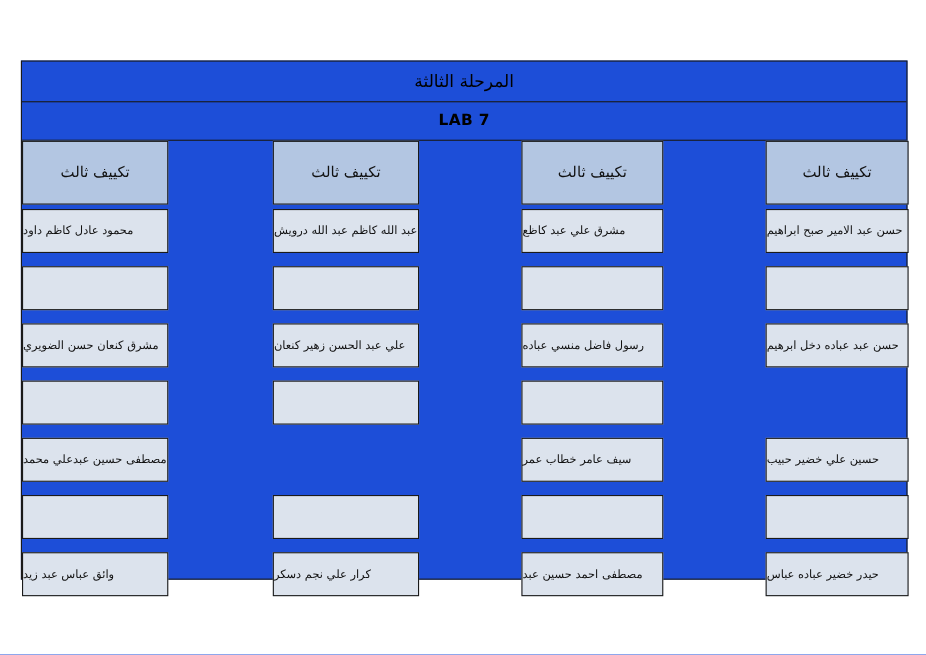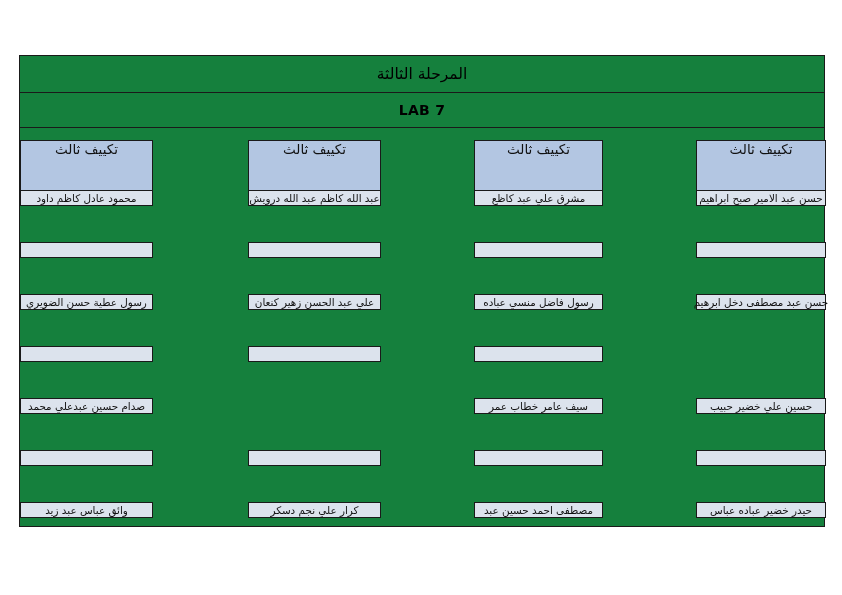--- a/index.html
+++ b/index.html
@@ -9,21 +9,21 @@
     font-family:"DejaVu Sans","Liberation Sans",sans-serif;
     overflow:hidden;
     position:relative;
   }
   #sheet{
     position:absolute;
     left:19px;top:55px;
     width:806px;height:472px;
     border:1.6px solid #1a1a1a;
     box-sizing:border-box;
-    background:#15803d;
+    background:#1d4ed8;
   }
   .title-row{
     position:absolute;left:0;top:0;width:100%;height:37px;
     border-bottom:1.6px solid #1a1a1a;
     box-sizing:border-box;
     display:flex;align-items:center;justify-content:center;
   }
   .title-row .txt{
     font-size:15.5px;
     color:#000;
@@ -45,35 +45,35 @@
   .col{
     position:absolute;top:0;height:100%;
   }
   
   .col-0{left:0px;   width:133px;}
   .col-1{left:228px; width:133px;}
   .col-2{left:454px; width:129px;}
   .col-3{left:676px; width:130px;}
 
   .hdr{
-    position:absolute;left:0;right:0;top:12px;height:58px;
+    position:absolute;left:0;right:0;top:0;height:58px;
     background:#b3c6e2;
     border:1.3px solid #1a1a1a;
     box-sizing:border-box;
-    display:flex;justify-content:center;
+    display:flex;align-items:center;justify-content:center;
   }
   .hdr .txt{
     font-size:13.5px;color:#111;direction:rtl;
   }
   .cell{
-    position:absolute;left:0;right:0;height:16px;
+    position:absolute;left:0;right:0;height:40px;
     background:#dce3ed;
     border:1.3px solid #1a1a1a;
     box-sizing:border-box;
-    display:flex;align-items:center;justify-content:center;
+    display:flex;align-items:center;justify-content:flex-start;
   }
   .cell.blank-empty{
     background:transparent;
     border:none;
   }
   .cell .txt{
     font-size:10.4px;color:#111;direction:rtl;
     white-space:nowrap;
   }
   
@@ -104,27 +104,27 @@
       <div class="hdr">
         <span class="txt">تكييف ثالث</span>
       </div>
       <div class="cell r0">
           <span class="txt">محمود عادل كاظم داود</span>
         </div>
       <div class="cell r1">
           <span class="txt"></span>
         </div>
       <div class="cell r2">
-          <span class="txt">رسول عطية حسن الضويري</span>
+          <span class="txt">مشرق كنعان حسن الضويري</span>
         </div>
       <div class="cell r3">
           <span class="txt"></span>
         </div>
       <div class="cell r4">
-          <span class="txt">صدام حسين عبدعلي محمد</span>
+          <span class="txt">مصطفى حسين عبدعلي محمد</span>
         </div>
       <div class="cell r5">
           <span class="txt"></span>
         </div>
       <div class="cell r6">
           <span class="txt">وائق عباس عبد زيد</span>
         </div>
     </div>
 
     <div class="col col-1">
@@ -182,21 +182,21 @@
       <div class="hdr">
         <span class="txt">تكييف ثالث</span>
       </div>
       <div class="cell r0">
           <span class="txt">حسن عبد الامير صبح ابراهيم</span>
         </div>
       <div class="cell r1">
           <span class="txt"></span>
         </div>
       <div class="cell r2">
-          <span class="txt">حسن عبد مصطفى دخل ابرهيم</span>
+          <span class="txt">حسن عبد عباده دخل ابرهيم</span>
         </div>
       <div class="cell r3 blank-empty">
           <span class="txt"></span>
         </div>
       <div class="cell r4">
           <span class="txt">حسين علي خضير حبيب</span>
         </div>
       <div class="cell r5">
           <span class="txt"></span>
         </div>

